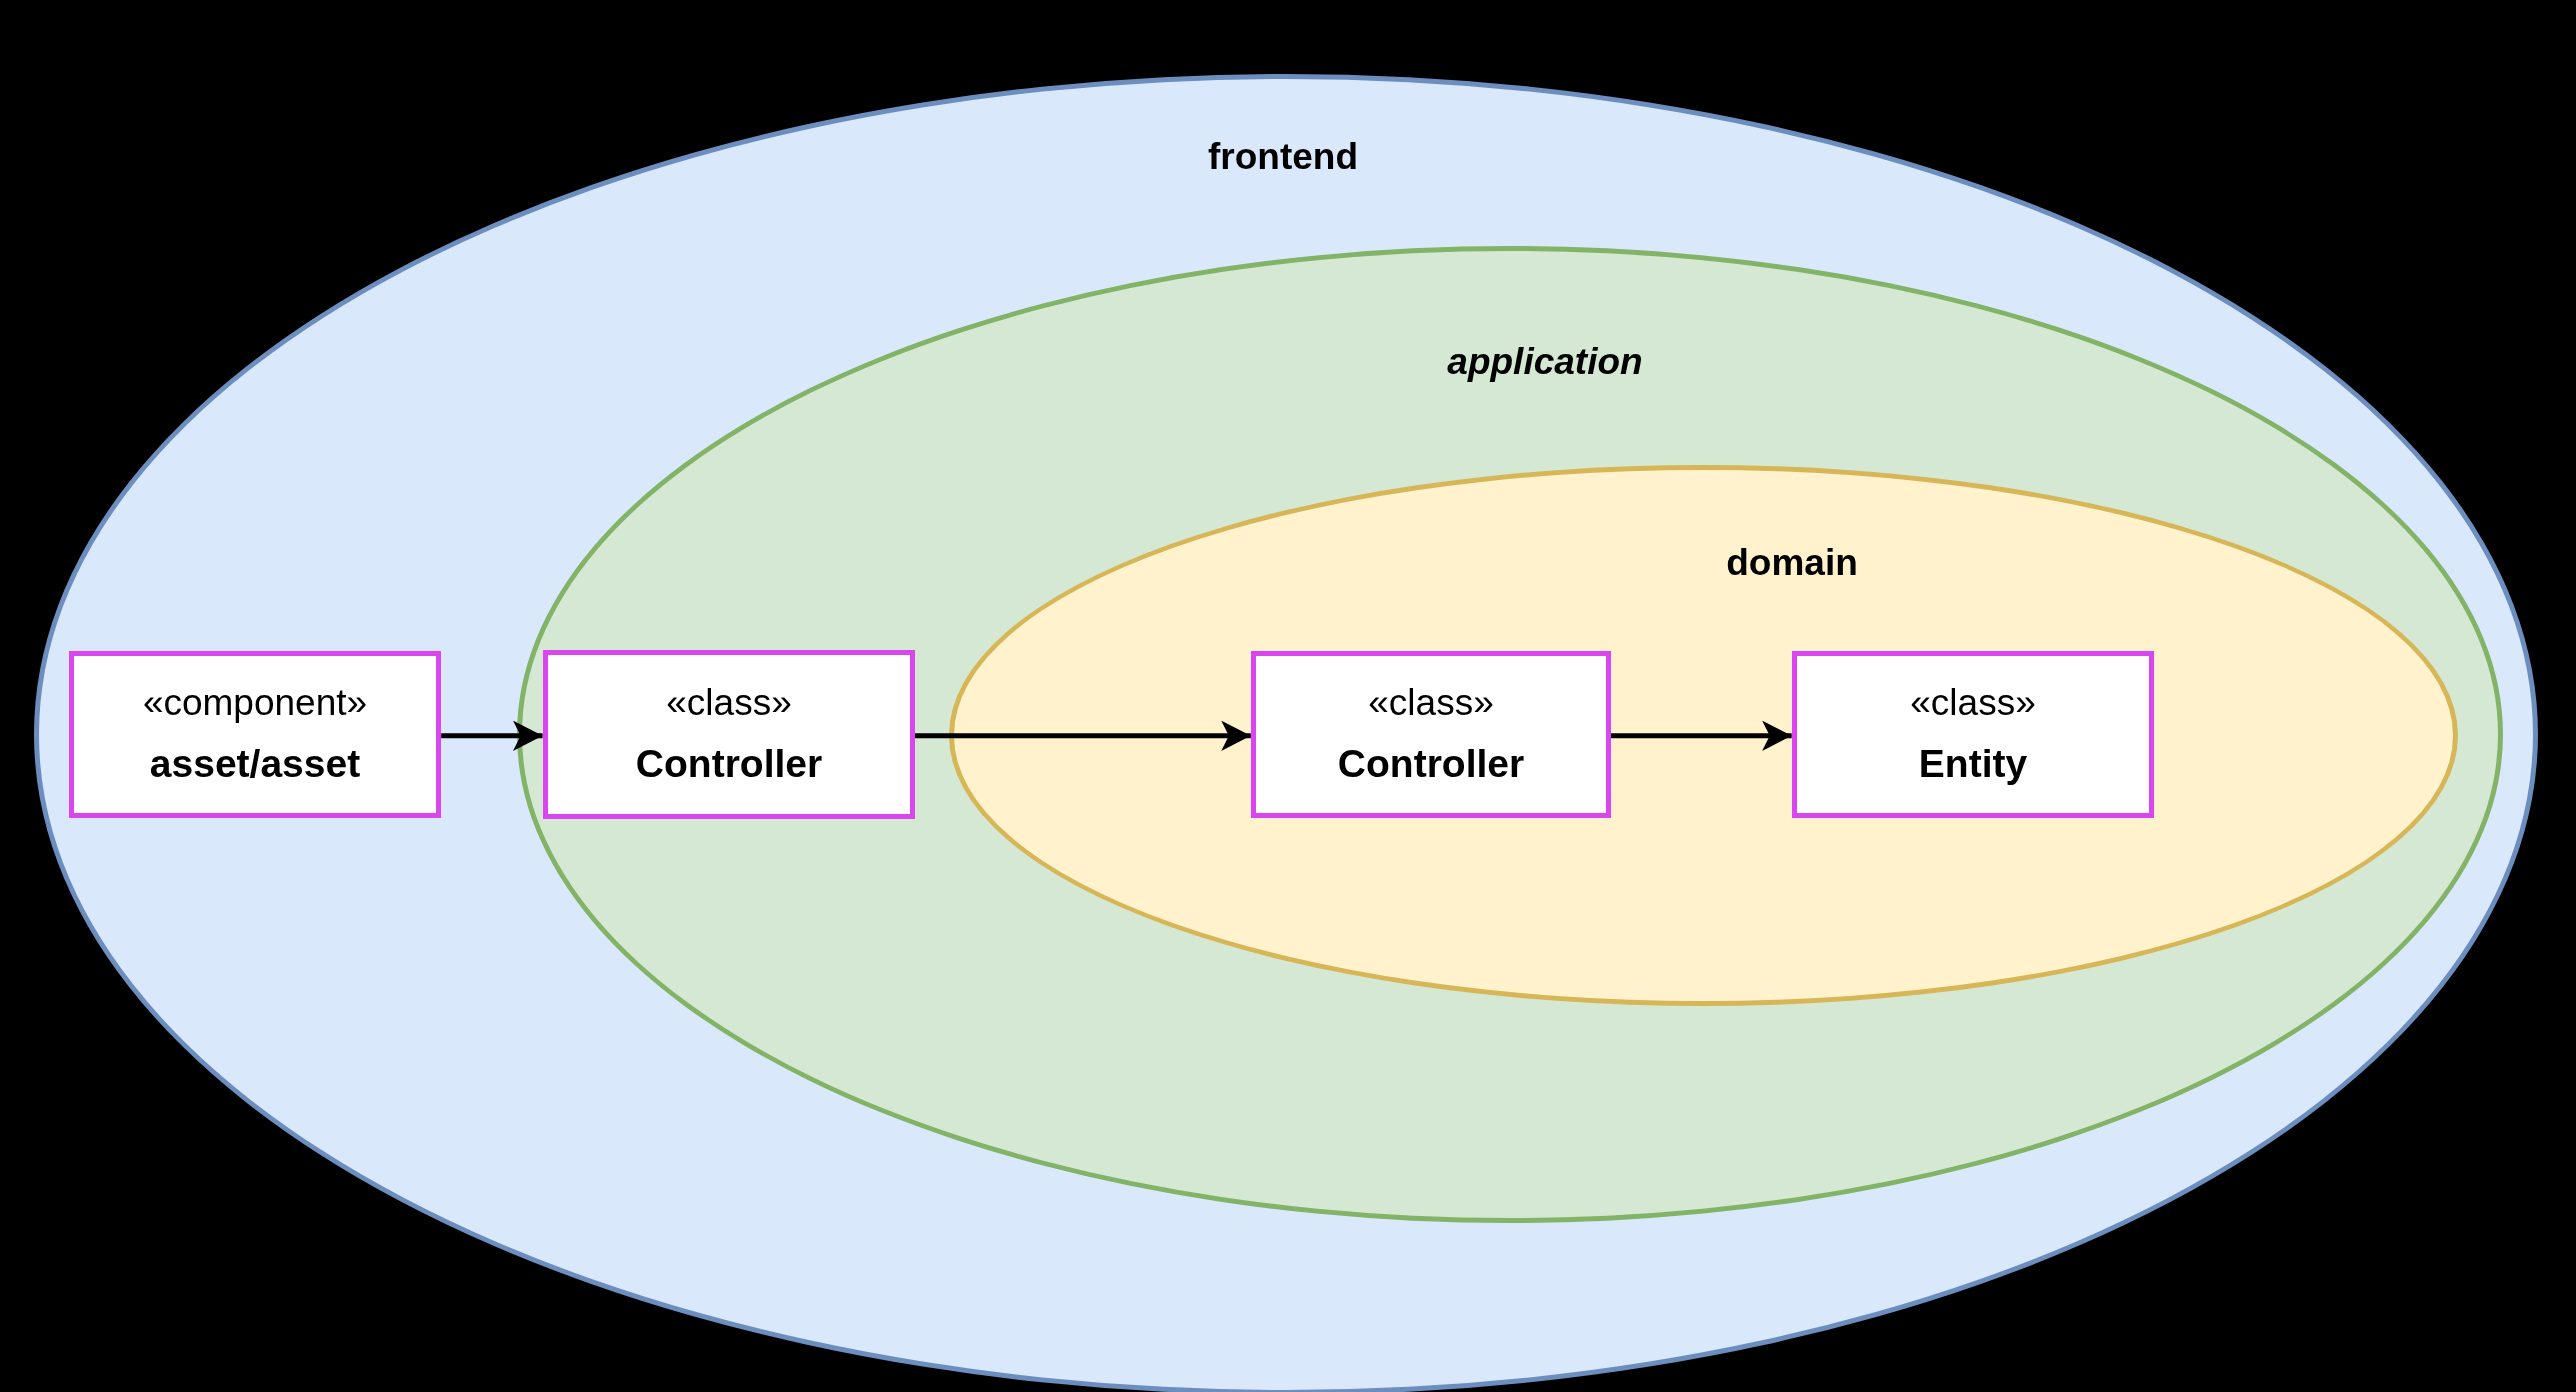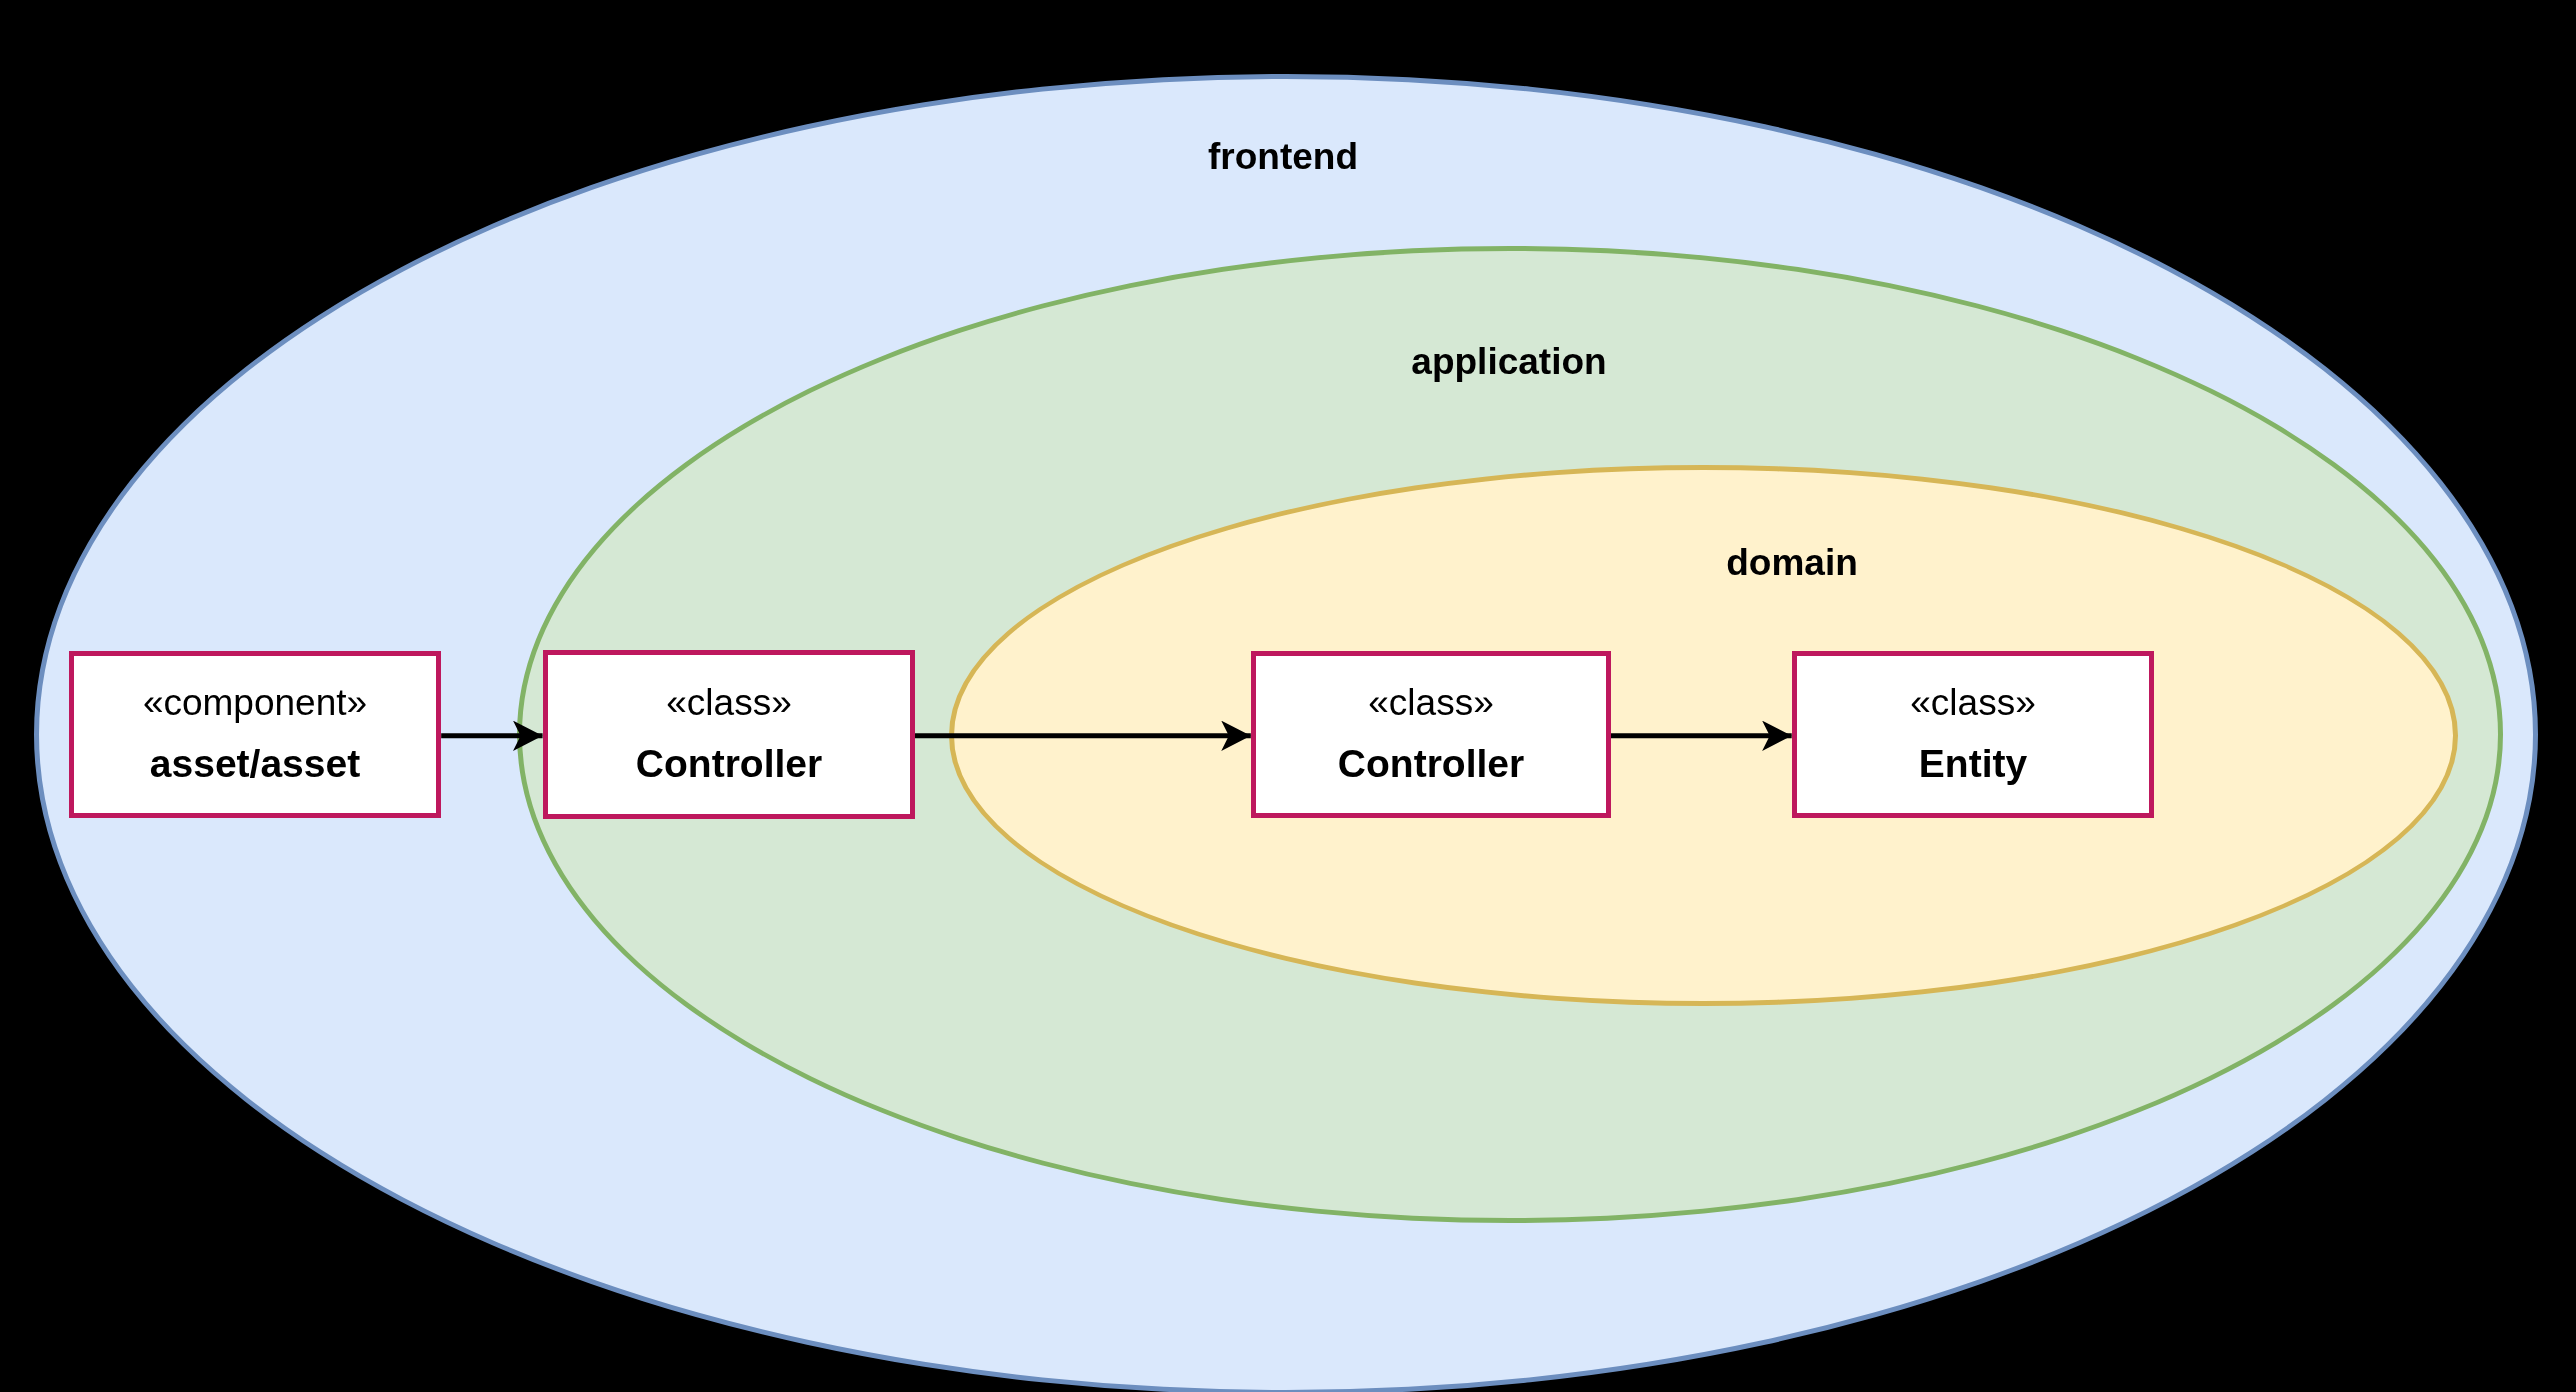--- a/index.html
+++ b/index.html
@@ -41,27 +41,27 @@
   }
   .zone-label {
     position: absolute;
     transform: translateX(-50%);
     font-size: 37px;
     font-weight: bold;
     color: #000000;
     white-space: nowrap;
   }
   .label-frontend   { left: 1283px; top: 95px; }
-  .label-application{ left: 1509px; top: 300px; }
+  .label-application{ left: 1545px; top: 300px; font-style: italic; }
   .label-domain     { left: 1792px; top: 501px; }
   .node {
     position: absolute;
     box-sizing: border-box;
     background: #ffffff;
-    border: 5px solid #be185d;
+    border: 5px solid #d946ef;
     display: flex;
     flex-direction: column;
     align-items: center;
     justify-content: center;
     gap: 17px;
     text-align: center;
     color: #000000;
   }
   .node-asset-detail { left: 69px;   top: 610px; width: 372px; height: 167px; }
   .node-controller   { left: 543px;  top: 609px; width: 372px; height: 169px; }

